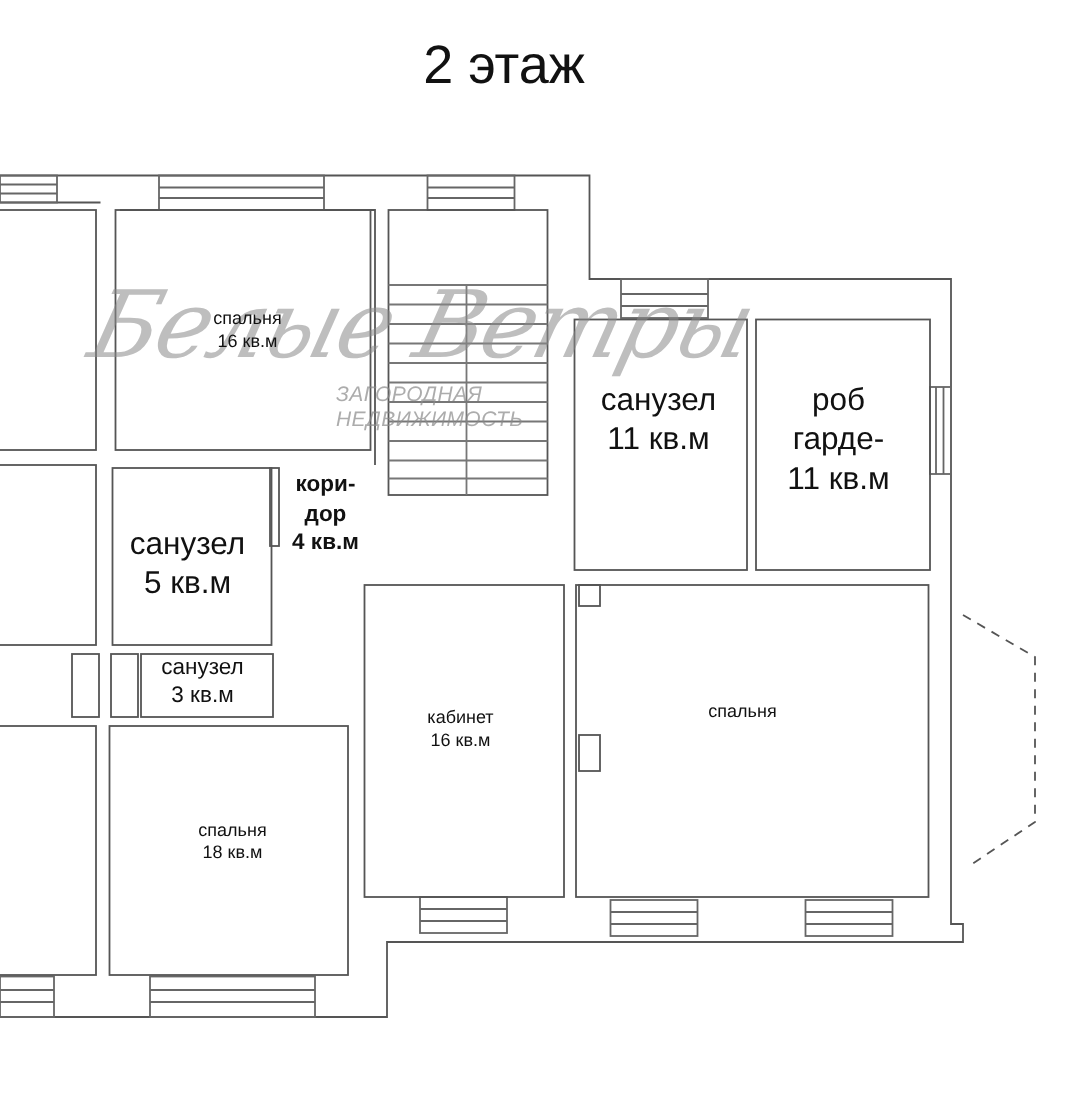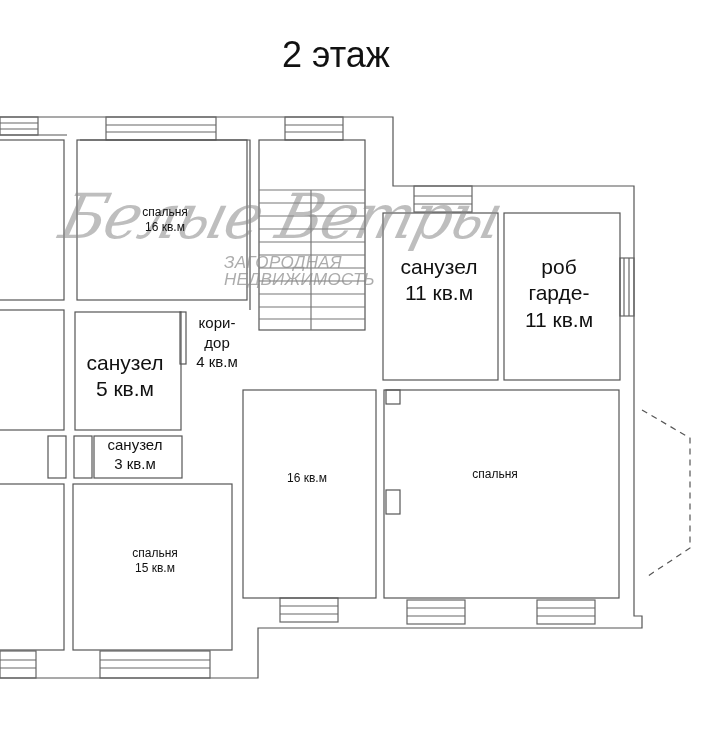--- a/index.html
+++ b/index.html
@@ -1,26 +1,26 @@
 <!DOCTYPE html>
 <html><head>
 <meta charset="utf-8">
 <style>
   html, body { margin:0; padding:0; background:#ffffff; }
   body { width:720px; height:736px; position:relative; overflow:hidden; font-family:"Liberation Sans", sans-serif; color:#111; }
-  .title { position:absolute; left:0; width:672px; top:34px; text-align:center; font-size:36px; }
+  .title { position:absolute; left:0; width:672px; top:22px; text-align:center; font-size:36px; }
   svg.plan { position:absolute; left:0; top:0; }
   .lbl { position:absolute; text-align:center; line-height:1.22; color:#111; }
   .lbl span { display:block; }
   .f18 { font-size:12px; }
   .f16 { font-size:15px; }
   .f20 { font-size:21px; }
   .wm { position:absolute; color:#8a8a8a; opacity:0.85; font-style:italic; }
   .wm-script { left:62px; top:180px; font-family:"DejaVu Serif", serif; font-size:62px; transform:skewX(-14deg); letter-spacing:-2px; opacity:0.55; }
-  .wm-sub { left:224px; top:254px; font-size:17px; line-height:17px; letter-spacing:0.3px; opacity:0.7; }
+  .wm-sub { left:224px; top:254px; font-size:14px; line-height:17px; letter-spacing:0.3px; opacity:0.7; }
 </style>
 </head>
 <body>
 
 <div class="title">2 этаж</div>
 
 <svg class="plan" width="720" height="736" viewBox="0 0 720 736" fill="none" stroke="#555" stroke-width="1.2">
 
   <path d="M0 117 H393 V186 H634 V616 H642 V628 H258 V678 H0"></path>
   <path d="M0 135 H67 M80 140 H250 V310"></path>
@@ -119,40 +119,41 @@
   <span>санузел</span>
   <span>11 кв.м</span>
 </div>
 
 <div class="lbl f20" style="left:503px; top:254px; width:112px; line-height:1.25;">
   <span>роб</span>
   <span>гарде-</span>
   <span>11 кв.м</span>
 </div>
 
-<div class="lbl f16" style="left:186px; top:313px; width:62px; line-height:1.3;">
+<div class="lbl f16" style="left:186px; top:313px; width:62px; line-height:1.3;font-weight:bold;">
   <span>кори-</span>
   <span>дор</span>
   <span>4 кв.м</span>
 </div>
 
 <div class="lbl f20" style="left:72px; top:350px; width:106px;">
   <span>санузел</span>
   <span>5 кв.м</span>
 </div>
 
 <div class="lbl f16" style="left:94px; top:436px; width:82px; line-height:1.25;">
   <span>санузел</span>
   <span>3 кв.м</span>
 </div>
 
 <div class="lbl f18" style="left:248px; top:471px; width:118px;">
+  <span>кабинет</span>
   <span>16 кв.м</span>
 </div>
 
 <div class="lbl f18" style="left:420px; top:467px; width:150px;">
   <span>спальня</span>
 </div>
 
 <div class="lbl f18" style="left:80px; top:546px; width:150px;">
   <span>спальня</span>
-  <span>15 кв.м</span>
+  <span>18 кв.м</span>
 </div>
 
 </body></html>

